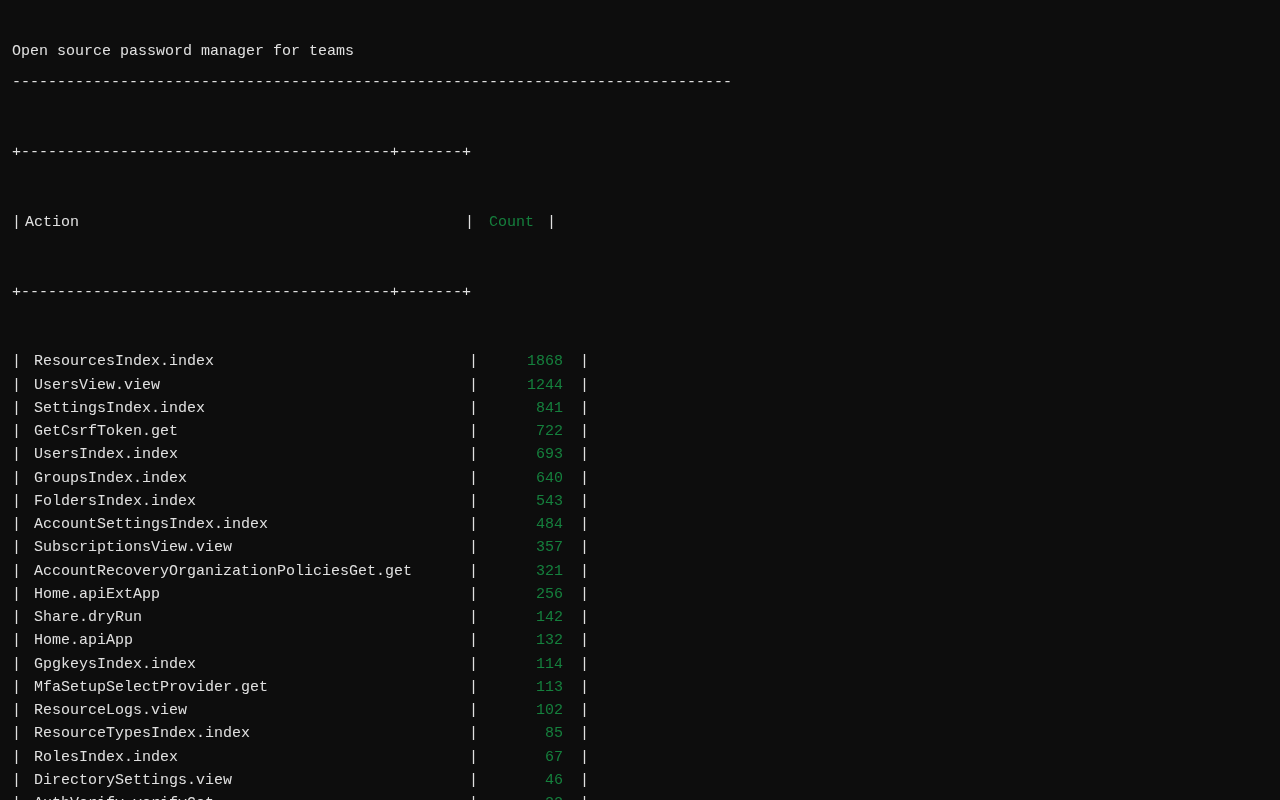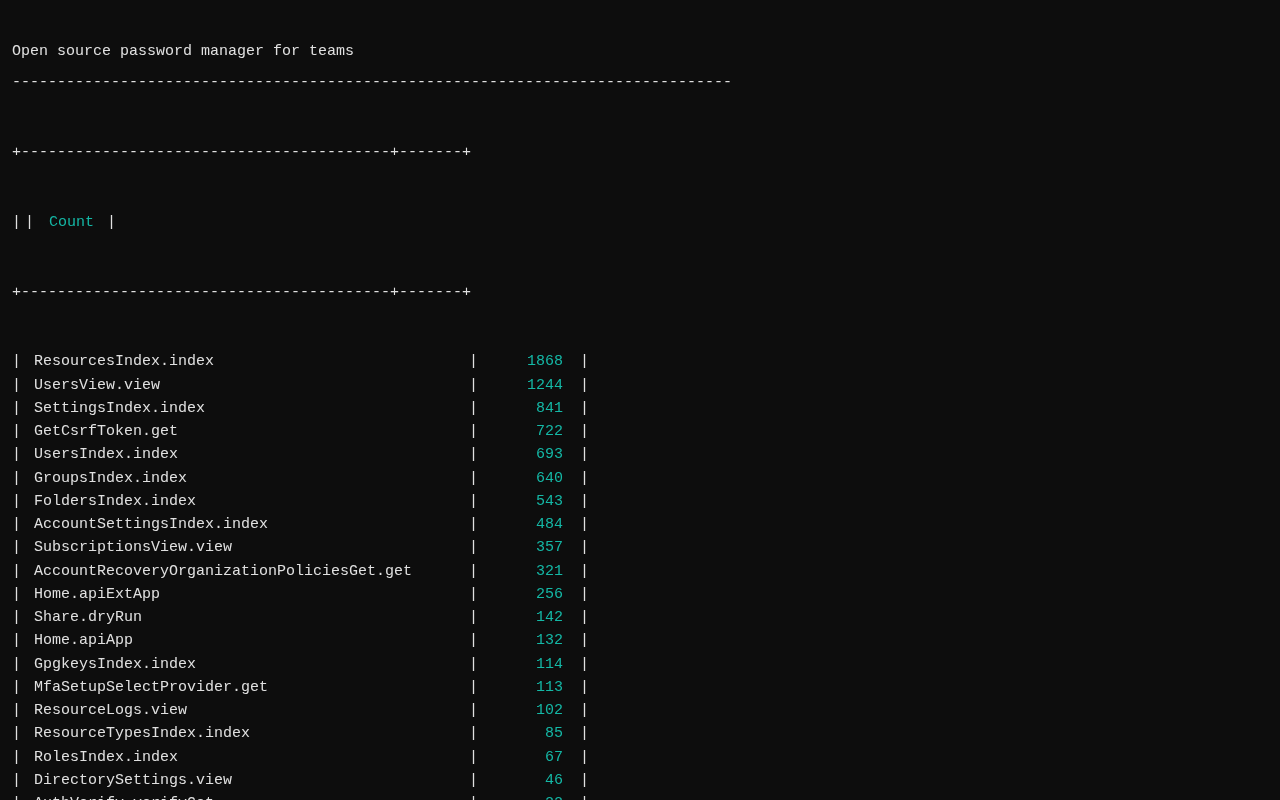--- a/index.html
+++ b/index.html
@@ -52,33 +52,34 @@
       margin-right: 4px;
     }
     .col-action {
       width: 440px;
       color: #e0e0e0;
     }
     .col-count {
       width: 80px;
       text-align: right;
       padding-right: 8px;
-      color: #14b8a6;
+      color: #15803d;
     }
   </style>
 </head>
 <body>
 
 <div>
   <div class="title">Open source password manager for teams</div>
   <div class="separator-long" id="sep-long">--------------------------------------------------------------------------------</div>
   <div class="table-container">
     <div class="table-border">+-----------------------------------------+-------+</div>
     <div class="header-row">
       <span class="col-pipe">|</span>
+      <span class="col-action header-action" style="width:440px; display:inline-block;">Action</span>
       <span class="col-pipe">|</span>
       <span class="col-count header-count" style="display:inline-block; width:60px; text-align:right; padding-right:4px;">Count</span>
       <span class="col-pipe"> |</span>
     </div>
     <div class="table-border">+-----------------------------------------+-------+</div>
     <div id="table-rows"><div class="data-row"><span class="col-pipe">| </span><span class="col-action" style="width:435px; display:inline-block;">ResourcesIndex.index</span><span class="col-pipe">| </span><span class="col-count" style="display:inline-block; min-width:40px;">1868</span><span class="col-pipe"> |</span></div><div class="data-row"><span class="col-pipe">| </span><span class="col-action" style="width:435px; display:inline-block;">UsersView.view</span><span class="col-pipe">| </span><span class="col-count" style="display:inline-block; min-width:40px;">1244</span><span class="col-pipe"> |</span></div><div class="data-row"><span class="col-pipe">| </span><span class="col-action" style="width:435px; display:inline-block;">SettingsIndex.index</span><span class="col-pipe">| </span><span class="col-count" style="display:inline-block; min-width:40px;">841</span><span class="col-pipe"> |</span></div><div class="data-row"><span class="col-pipe">| </span><span class="col-action" style="width:435px; display:inline-block;">GetCsrfToken.get</span><span class="col-pipe">| </span><span class="col-count" style="display:inline-block; min-width:40px;">722</span><span class="col-pipe"> |</span></div><div class="data-row"><span class="col-pipe">| </span><span class="col-action" style="width:435px; display:inline-block;">UsersIndex.index</span><span class="col-pipe">| </span><span class="col-count" style="display:inline-block; min-width:40px;">693</span><span class="col-pipe"> |</span></div><div class="data-row"><span class="col-pipe">| </span><span class="col-action" style="width:435px; display:inline-block;">GroupsIndex.index</span><span class="col-pipe">| </span><span class="col-count" style="display:inline-block; min-width:40px;">640</span><span class="col-pipe"> |</span></div><div class="data-row"><span class="col-pipe">| </span><span class="col-action" style="width:435px; display:inline-block;">FoldersIndex.index</span><span class="col-pipe">| </span><span class="col-count" style="display:inline-block; min-width:40px;">543</span><span class="col-pipe"> |</span></div><div class="data-row"><span class="col-pipe">| </span><span class="col-action" style="width:435px; display:inline-block;">AccountSettingsIndex.index</span><span class="col-pipe">| </span><span class="col-count" style="display:inline-block; min-width:40px;">484</span><span class="col-pipe"> |</span></div><div class="data-row"><span class="col-pipe">| </span><span class="col-action" style="width:435px; display:inline-block;">SubscriptionsView.view</span><span class="col-pipe">| </span><span class="col-count" style="display:inline-block; min-width:40px;">357</span><span class="col-pipe"> |</span></div><div class="data-row"><span class="col-pipe">| </span><span class="col-action" style="width:435px; display:inline-block;">AccountRecoveryOrganizationPoliciesGet.get</span><span class="col-pipe">| </span><span class="col-count" style="display:inline-block; min-width:40px;">321</span><span class="col-pipe"> |</span></div><div class="data-row"><span class="col-pipe">| </span><span class="col-action" style="width:435px; display:inline-block;">Home.apiExtApp</span><span class="col-pipe">| </span><span class="col-count" style="display:inline-block; min-width:40px;">256</span><span class="col-pipe"> |</span></div><div class="data-row"><span class="col-pipe">| </span><span class="col-action" style="width:435px; display:inline-block;">Share.dryRun</span><span class="col-pipe">| </span><span class="col-count" style="display:inline-block; min-width:40px;">142</span><span class="col-pipe"> |</span></div><div class="data-row"><span class="col-pipe">| </span><span class="col-action" style="width:435px; display:inline-block;">Home.apiApp</span><span class="col-pipe">| </span><span class="col-count" style="display:inline-block; min-width:40px;">132</span><span class="col-pipe"> |</span></div><div class="data-row"><span class="col-pipe">| </span><span class="col-action" style="width:435px; display:inline-block;">GpgkeysIndex.index</span><span class="col-pipe">| </span><span class="col-count" style="display:inline-block; min-width:40px;">114</span><span class="col-pipe"> |</span></div><div class="data-row"><span class="col-pipe">| </span><span class="col-action" style="width:435px; display:inline-block;">MfaSetupSelectProvider.get</span><span class="col-pipe">| </span><span class="col-count" style="display:inline-block; min-width:40px;">113</span><span class="col-pipe"> |</span></div><div class="data-row"><span class="col-pipe">| </span><span class="col-action" style="width:435px; display:inline-block;">ResourceLogs.view</span><span class="col-pipe">| </span><span class="col-count" style="display:inline-block; min-width:40px;">102</span><span class="col-pipe"> |</span></div><div class="data-row"><span class="col-pipe">| </span><span class="col-action" style="width:435px; display:inline-block;">ResourceTypesIndex.index</span><span class="col-pipe">| </span><span class="col-count" style="display:inline-block; min-width:40px;">85</span><span class="col-pipe"> |</span></div><div class="data-row"><span class="col-pipe">| </span><span class="col-action" style="width:435px; display:inline-block;">RolesIndex.index</span><span class="col-pipe">| </span><span class="col-count" style="display:inline-block; min-width:40px;">67</span><span class="col-pipe"> |</span></div><div class="data-row"><span class="col-pipe">| </span><span class="col-action" style="width:435px; display:inline-block;">DirectorySettings.view</span><span class="col-pipe">| </span><span class="col-count" style="display:inline-block; min-width:40px;">46</span><span class="col-pipe"> |</span></div><div class="data-row"><span class="col-pipe">| </span><span class="col-action" style="width:435px; display:inline-block;">AuthVerify.verifyGet</span><span class="col-pipe">| </span><span class="col-count" style="display:inline-block; min-width:40px;">22</span><span class="col-pipe"> |</span></div><div class="data-row"><span class="col-pipe">| </span><span class="col-action" style="width:435px; display:inline-block;">NotificationOrgSettingsGet.get</span><span class="col-pipe">| </span><span class="col-count" style="display:inline-block; min-width:40px;">11</span><span class="col-pipe"> |</span></div></div>
     
     
   </div>
 </div>

